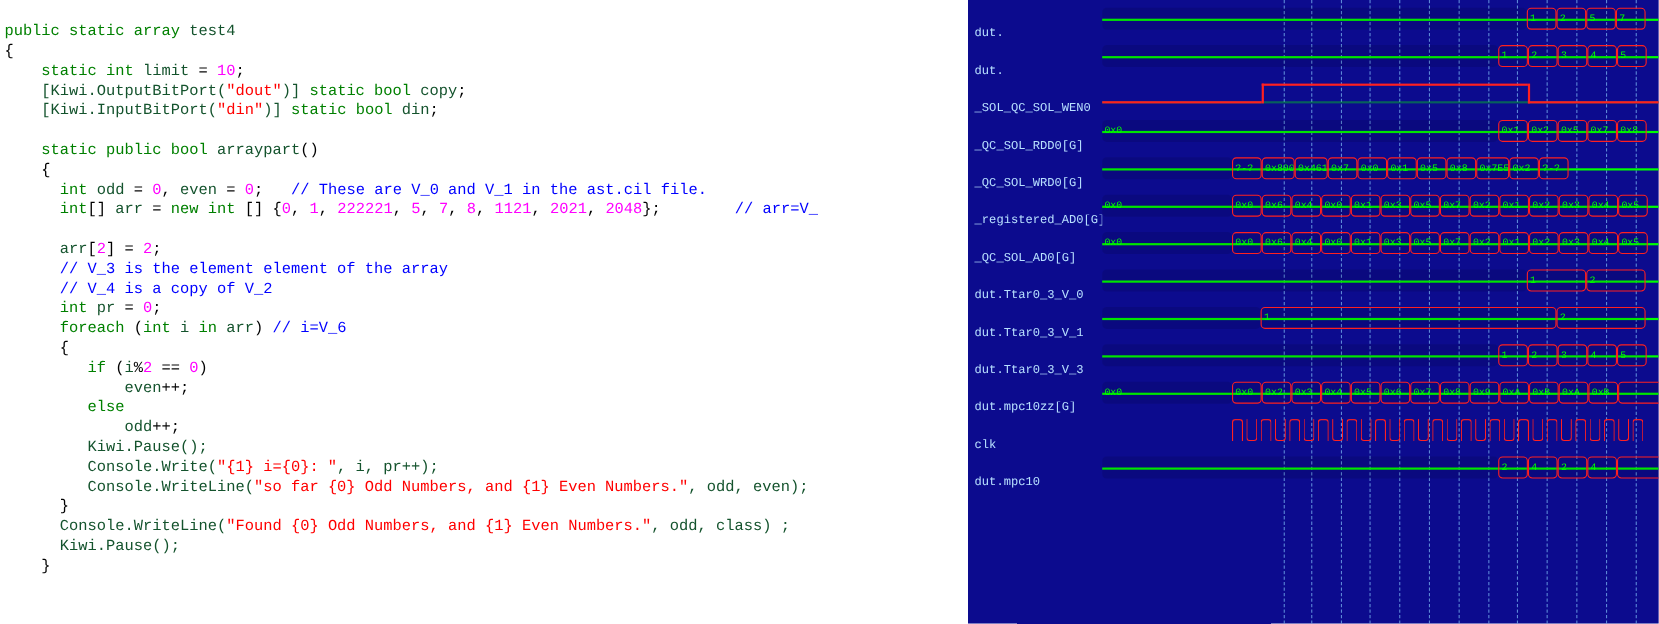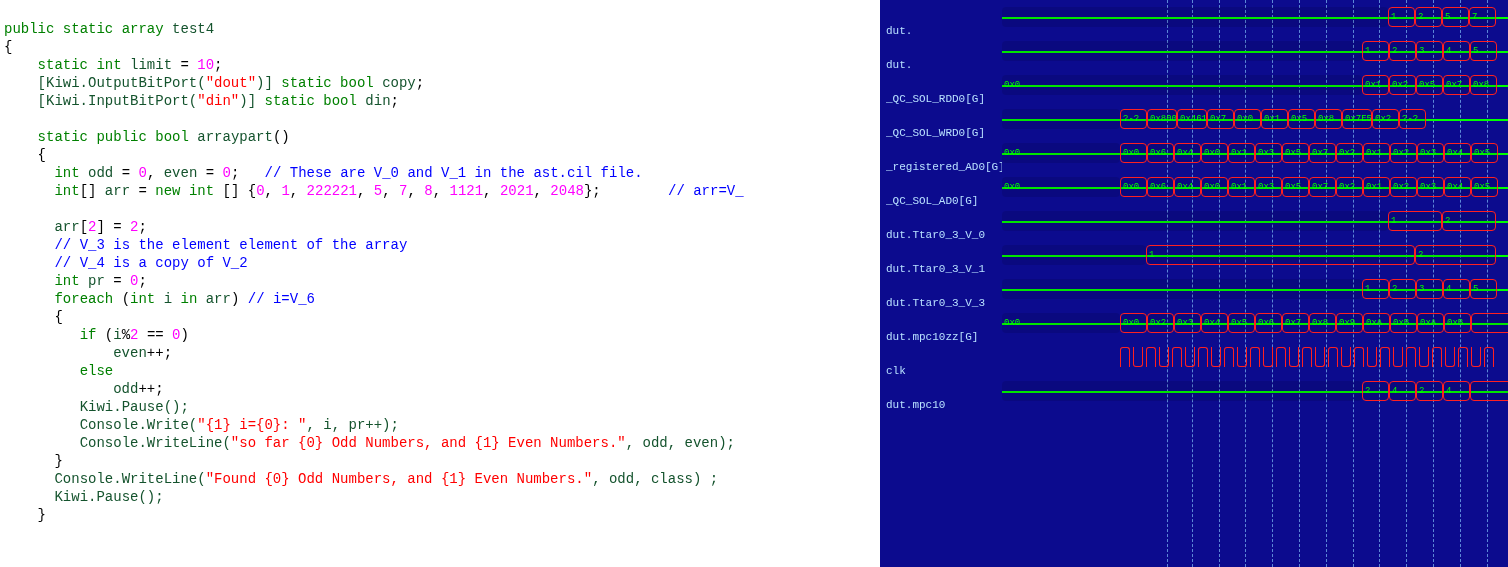--- a/index.html
+++ b/index.html
@@ -183,20 +183,31 @@
     <div class="wave-row">
       <div class="wave-label">dut.</div>
       <div class="wave-area">
         <div class="wave-baseline"></div>
         <div class="wave-seg" style="left: 0px; width: 360px; border: none;"></div>
         <div class="wave-seg" style="left: 360px; width: 27px;">1</div>
         <div class="wave-seg" style="left: 387px; width: 27px;">2</div>
         <div class="wave-seg" style="left: 414px; width: 27px;">3</div>
         <div class="wave-seg" style="left: 441px; width: 27px;">4</div>
         <div class="wave-seg" style="left: 468px; width: 27px;">5</div>
+      </div>
+    </div>
+    <div class="wave-row">
+      <div class="wave-label">_SOL_QC_SOL_WEN0</div>
+      <div class="wave-area">
+        <div class="wave-line low green" style="left: 0px; width: 620px; opacity: 0.35;"></div>
+        <div class="wave-line low" style="left: 0px; width: 145px;"></div>
+        <div class="wave-line high" style="left: 145px; width: 242px;"></div>
+        <div class="wave-vert" style="left: 145px;"></div>
+        <div class="wave-line low" style="left: 387px; width: 233px;"></div>
+        <div class="wave-vert" style="left: 387px;"></div>
       </div>
     </div>
     <div class="wave-row">
       <div class="wave-label">_QC_SOL_RDD0[G]</div>
       <div class="wave-area">
         <div class="wave-baseline"></div>
         <div class="wave-seg" style="left: 0px; width: 360px; border: none;">0x0</div>
         <div class="wave-seg" style="left: 360px; width: 27px;">0x1</div>
         <div class="wave-seg" style="left: 387px; width: 27px;">0x2</div>
         <div class="wave-seg" style="left: 414px; width: 27px;">0x5</div>

